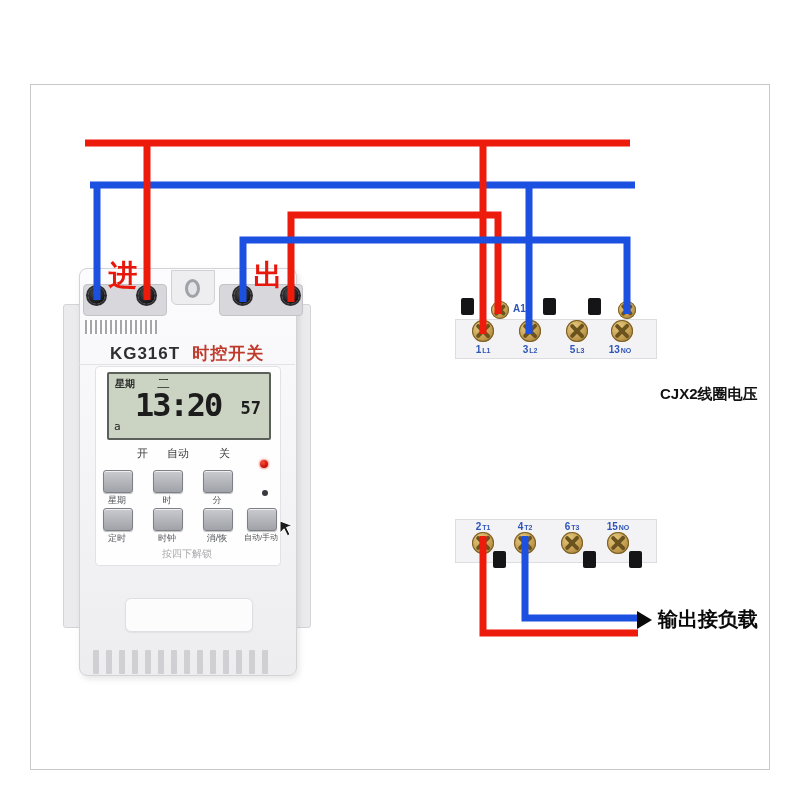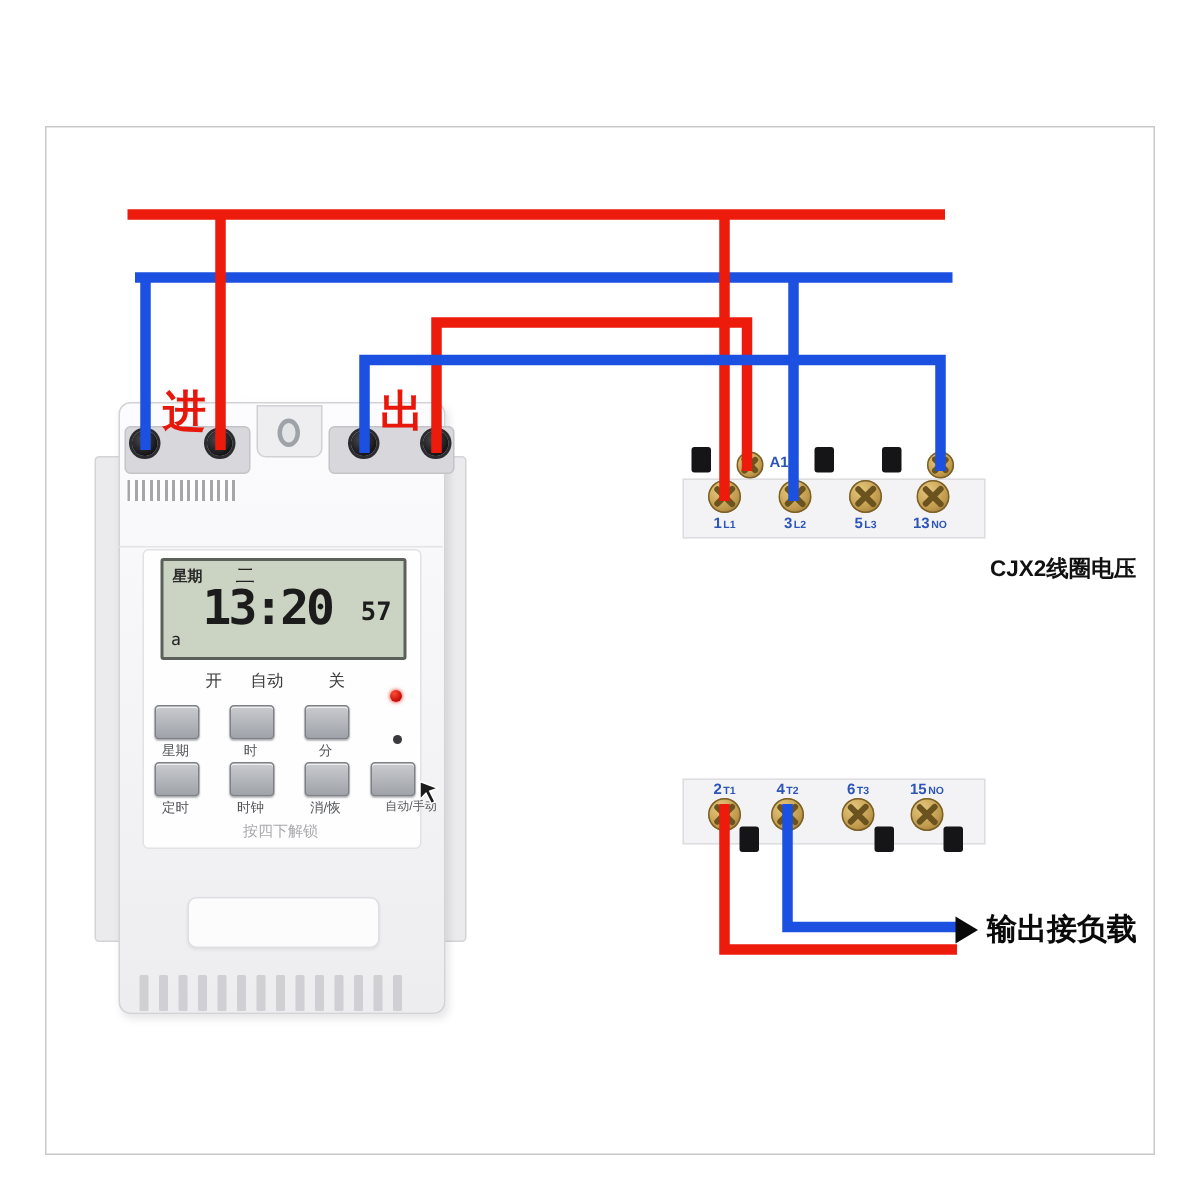--- a/index.html
+++ b/index.html
@@ -101,21 +101,21 @@
     border:1px solid #2e2e32; }
   .bluebar { position:absolute; left:6px; top:56px; width:188px; height:28px;
     background:#0c0c0e; display:flex; gap:3px; padding:2px; box-sizing:border-box; }
   .bseg { background:linear-gradient(180deg,#2e63e8,#16389c); border-radius:1px; }
   .bseg.dark { background:#101014; position:relative; }
   .bseg.dark i { position:absolute; left:3px; top:3px; width:16px; height:18px;
     background:linear-gradient(180deg,#2e63e8,#16389c); display:block; }
   .clow { position:absolute; left:60px; top:104px; width:42px; height:26px;
     background:#101012; border:1px solid #2a2a2e; }
   
-  .coiltext { position:absolute; left:660px; top:370px; width:135px; z-index:4;
+  .coiltext { position:absolute; left:660px; top:384px; width:135px; z-index:4;
     font-size:15px; font-weight:bold; color:#111; line-height:20px; }
   .loadtext { position:absolute; left:658px; top:606px; font-size:20px; font-weight:bold;
     color:#0a0a0a; z-index:6; }
   .loadarrow { position:absolute; left:637px; top:611px; width:0; height:0; z-index:6;
     border-top:9px solid transparent; border-bottom:9px solid transparent;
     border-left:15px solid #0a0a0a; }
 </style>
 </head>
 <body>
 
@@ -130,20 +130,23 @@
     <div class="thousing" style="left:20px;"></div>
     <div class="thousing" style="left:156px;"></div>
     <div class="mounttab">
       <span class="mounthole"></span>
     </div>
     <span class="dscrew" style="left:25px;top:19px;"></span>
     <span class="dscrew" style="left:75px;top:19px;"></span>
     <span class="dscrew" style="left:171px;top:19px;"></span>
     <span class="dscrew" style="left:219px;top:19px;"></span>
     <div class="barcode"></div>
+    <div class="brand">
+      <span>KG316T</span><span class="pname">时控开关</span>
+    </div>
     <div class="seam"></div>
     <div class="panel"></div>
 
     <div class="lcd">
       <span class="wk">星期</span>
       <span class="day">二</span>
       <span class="ap">a</span>
       <span class="tm">13:20</span>
       <span class="sec">57</span>
     </div>
@@ -161,21 +164,21 @@
     <span class="blabel" style="left:90px;top:226px;">时</span>
     <span class="blabel" style="left:140px;top:226px;">分</span>
 
     <div class="pbtn" style="left:40px;top:240px;"></div>
     <div class="pbtn" style="left:90px;top:240px;"></div>
     <div class="pbtn" style="left:140px;top:240px;"></div>
     <div class="pbtn" style="left:184px;top:240px;"></div>
     <span class="blabel" style="left:40px;top:264px;">定时</span>
     <span class="blabel" style="left:90px;top:264px;">时钟</span>
     <span class="blabel" style="left:140px;top:264px;">消/恢</span>
-    <span class="blabel small" style="left:188px;top:264px;text-align:center;">自动/手动</span>
+    <span class="blabel small" style="left:175px;top:264px;text-align:center;">自动/手动</span>
 
     <span class="hint">按四下解锁</span>
     <svg class="cursor" width="18" height="18" viewBox="0 0 18 18">
       <path d="M2 1 L14 5.5 L8.5 7.5 L12 14.5 L9.5 15.8 L6 8.8 L2 13 Z" fill="#1c1c1c" stroke="#fff" stroke-width="1"></path>
     </svg>
 
     <div class="bigbtn"></div>
     <div class="comb">
         <i></i>
         <i></i>

